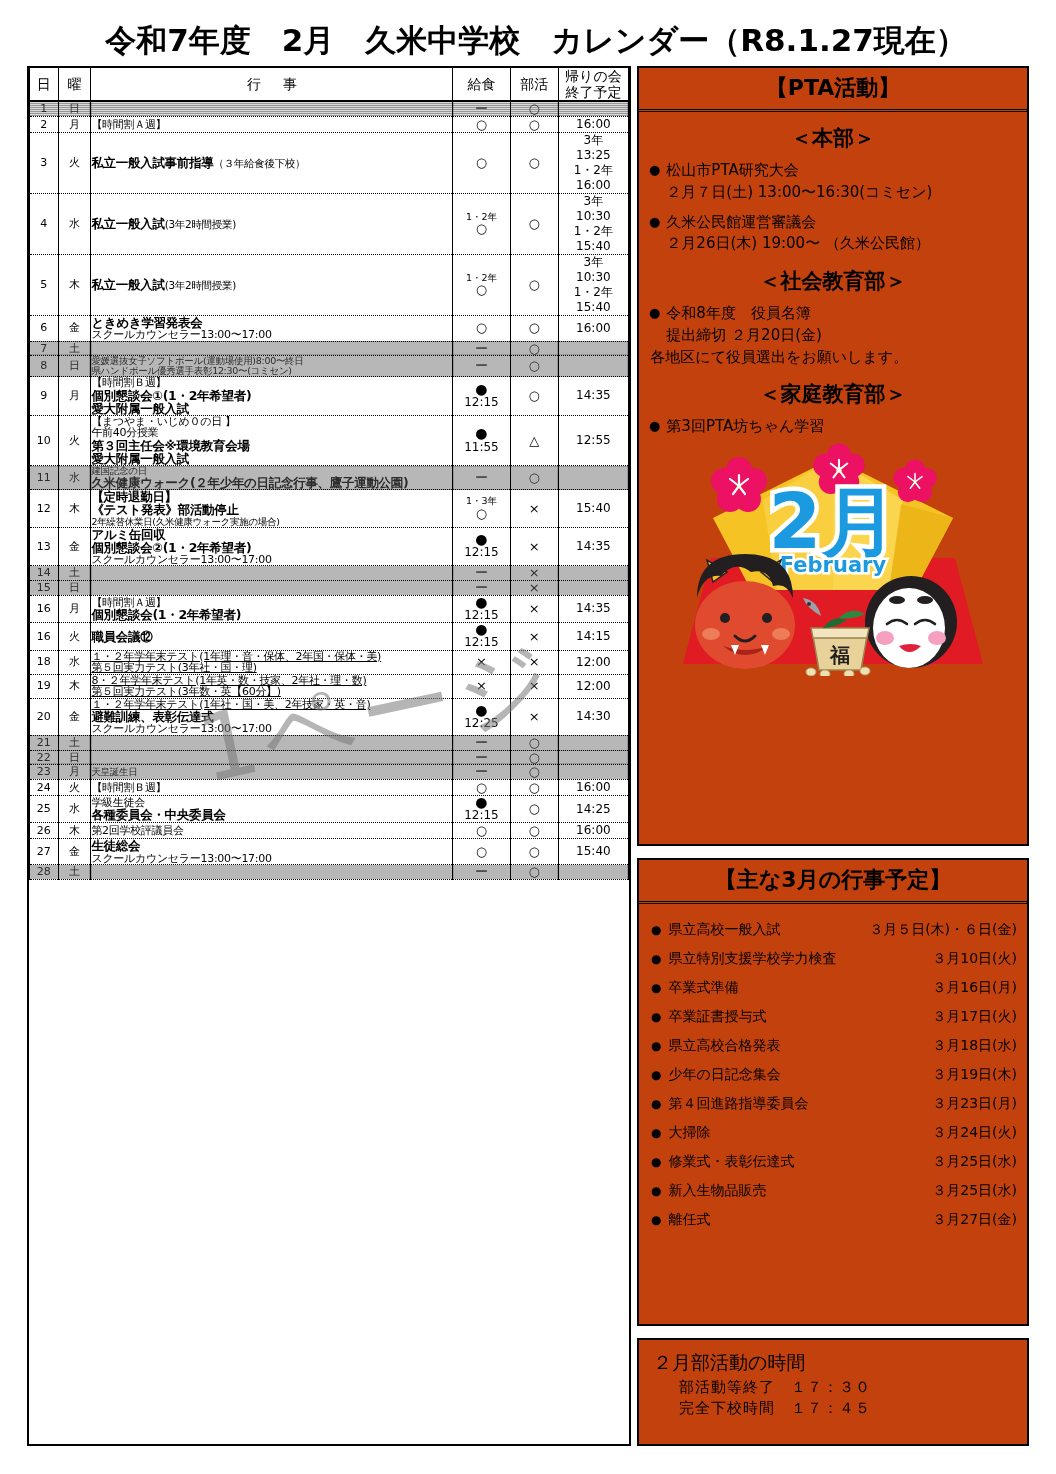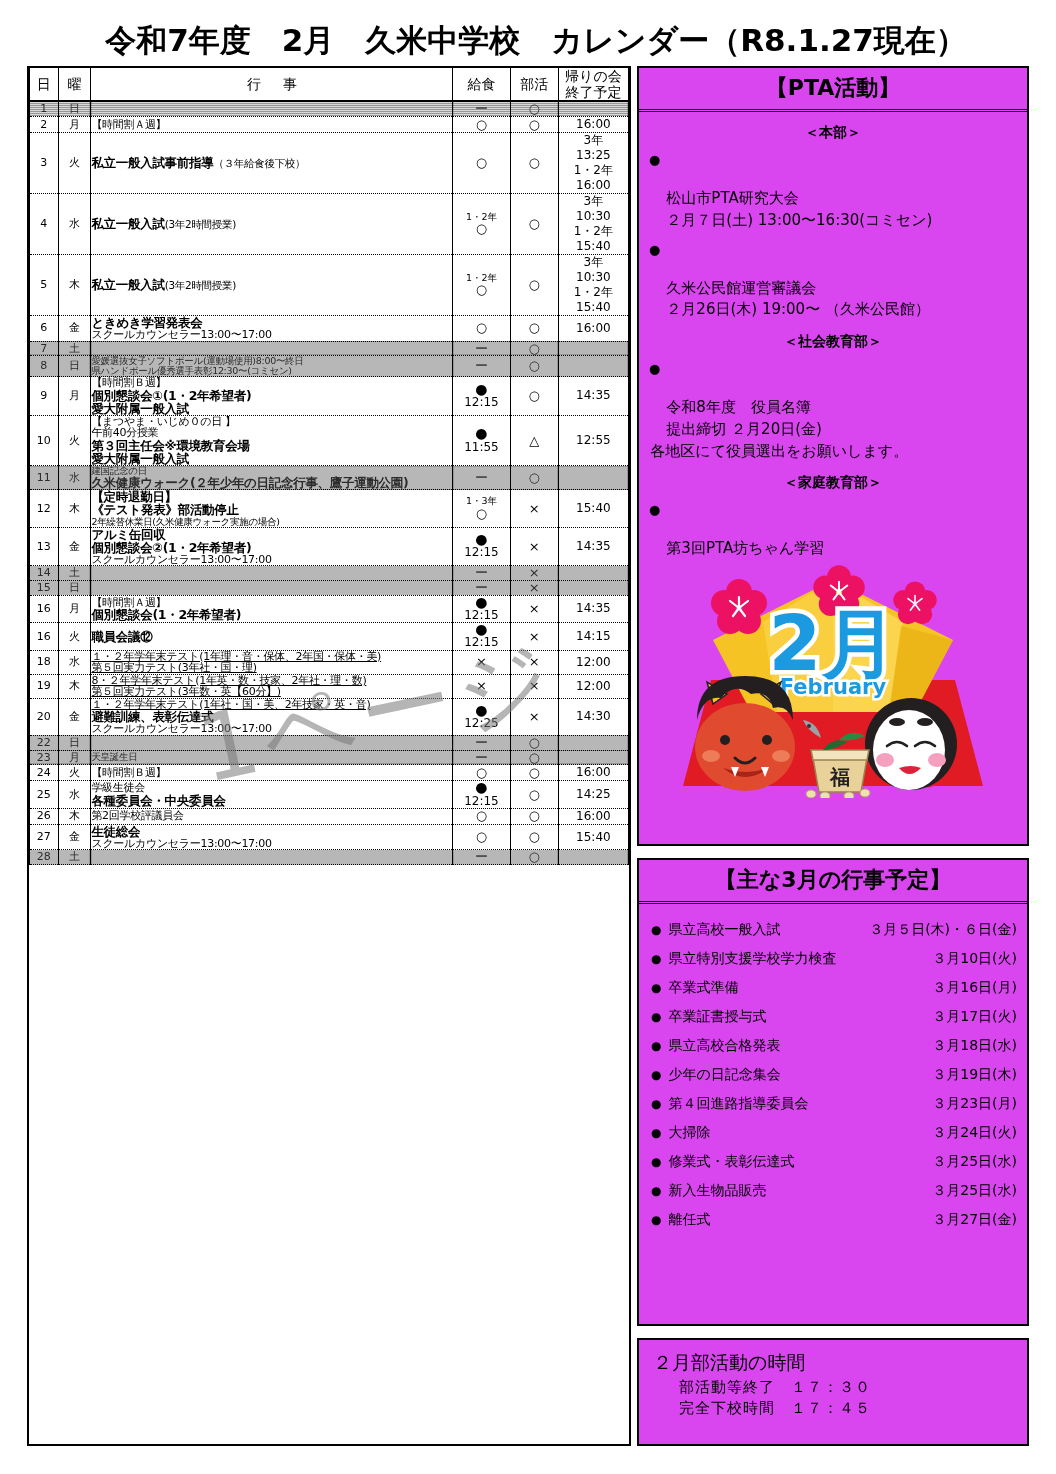--- a/index.html
+++ b/index.html
@@ -95,38 +95,38 @@
   .mark-tri{font-size:13px;}
   .filled{display:block;font-size:14px;line-height:.95;}
   .sub{display:block;font-size:12px;line-height:1.1;}
   .pre{display:block;font-size:9.5px;line-height:1.1;}
   .endtxt{font-size:12px;line-height:1.25;white-space:pre-line;}
 
   
   .panel{
     border:2px solid #000;
     box-sizing:border-box;
-    background:#d946ef;
+    background:#c2410c;
   }
   .panel-head{
     text-align:center;
     font-size:22px;
     font-weight:700;
     padding:5px 0 6px 0;
     border-bottom:3px double #000;
   }
   .pta{position:absolute;left:0;top:0;width:392px;height:780px;}
   .sec-title{
-    text-align:center;font-size:14px;font-weight:700;margin:12px 0 6px 0;
+    text-align:center;font-size:21px;font-weight:700;margin:12px 0 6px 0;
   }
   .bul{
     display:flex;font-size:15px;line-height:1.45;margin:8px 0 0 0;padding:0 8px 0 10px;
   }
   .bul .dot{flex:0 0 auto;margin-right:6px;font-size:13px;line-height:1.5;}
-  .bul .txt{flex:1 1 auto;white-space:pre-line;margin-top:38px;}
+  .bul .txt{flex:1 1 auto;white-space:pre-line;}
 
   
   .illus{position:relative;width:100%;height:238px;margin-top:2px;overflow:hidden;}
   .illus svg{position:absolute;left:50%;top:0;transform:translateX(-50%);}
 
   
   .march{position:absolute;left:0;top:792px;width:392px;height:468px;}
   .march .panel-head{font-size:22px;}
   .m-list{padding:6px 10px 0 12px;}
   .m-row{display:flex;align-items:baseline;font-size:14px;margin:11px 0 0 0;}
@@ -412,20 +412,28 @@
               <span class="ev-brk">１・２年学年末テスト(1年社・国・美、2年技家・英・音)</span>
               <span class="ev-b">避難訓練、表彰伝達式</span>
               <span class="ev-n">スクールカウンセラー13:00〜17:00</span>
             </td>
             <td class="mid">
               <span class="filled">●</span>
               <span class="sub">12:25</span>
             </td>
             <td class="mid"><span class="mark-x">×</span></td>
             <td class="mid"><span class="endtxt">14:30</span></td>
+          </tr>
+          <tr class="r-gray">
+            <td class="day">21</td>
+            <td class="dow">土</td>
+            <td class="ev"></td>
+            <td class="mid"><span class="mark-dash">ー</span></td>
+            <td class="mid"><span class="mark-o">○</span></td>
+            <td class="mid"><span class="endtxt"></span></td>
           </tr>
           <tr class="r-gray">
             <td class="day">22</td>
             <td class="dow">日</td>
             <td class="ev"></td>
             <td class="mid"><span class="mark-dash">ー</span></td>
             <td class="mid"><span class="mark-o">○</span></td>
             <td class="mid"><span class="endtxt"></span></td>
           </tr>
           <tr class="r-gray">

